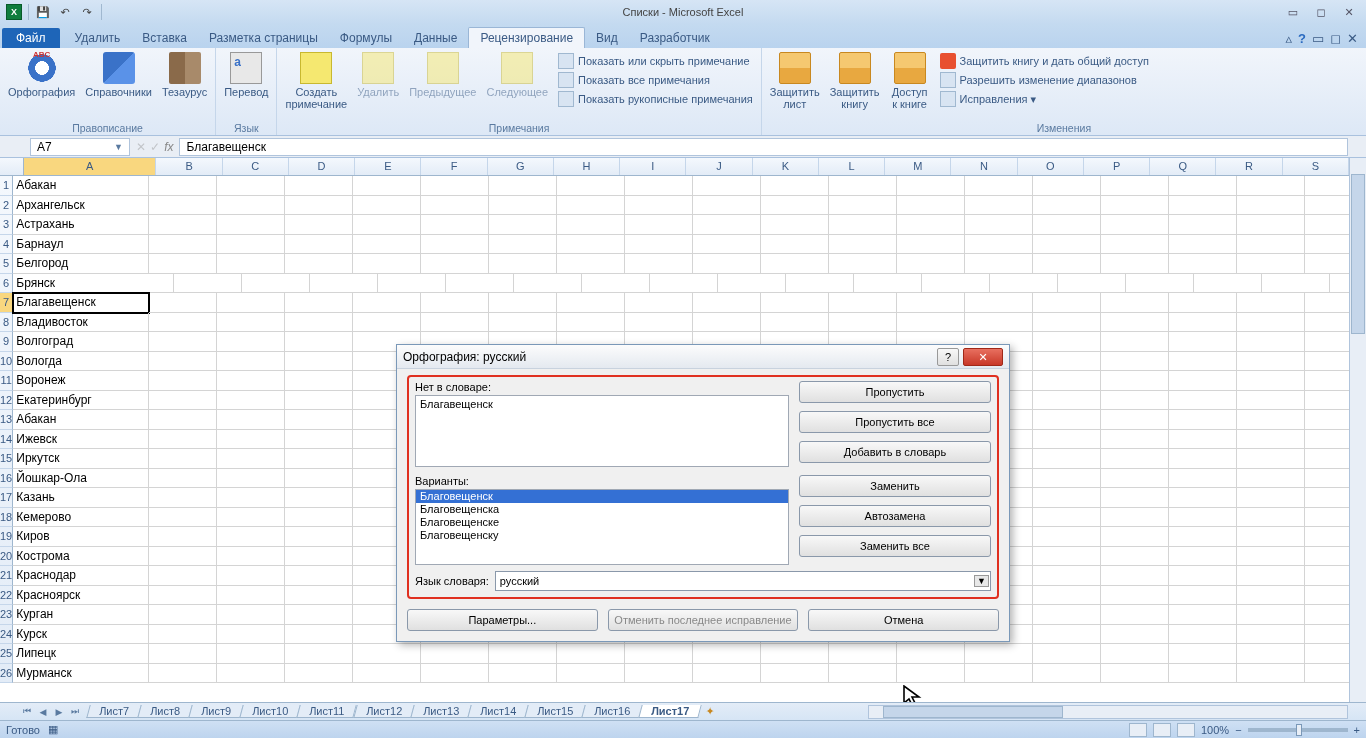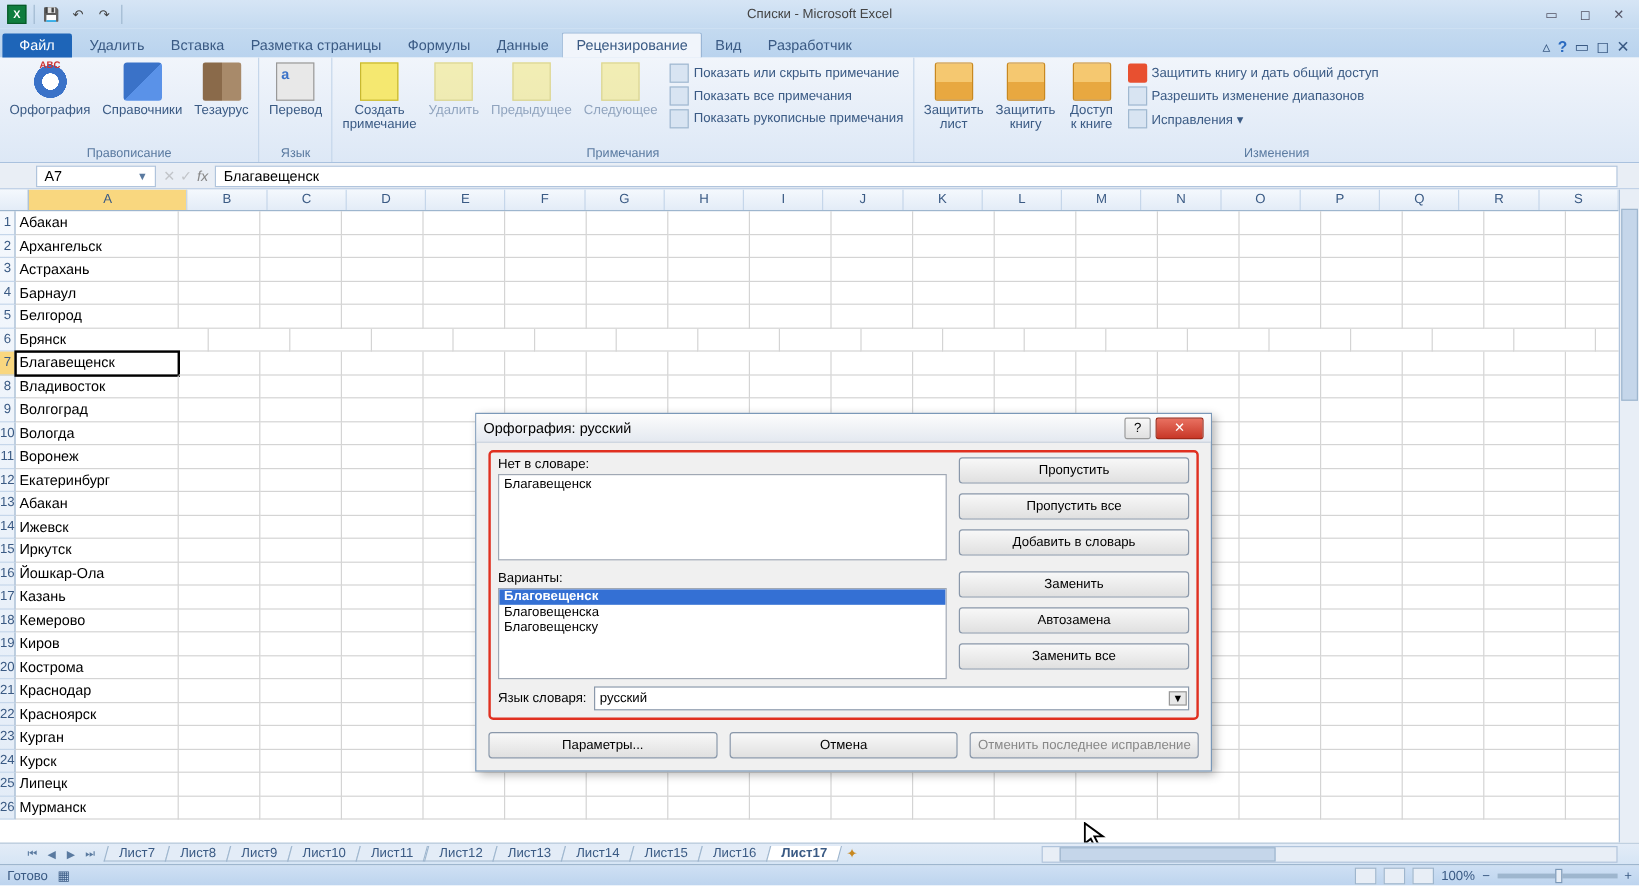--- a/index.html
+++ b/index.html
@@ -101,21 +101,21 @@
 .dlg-close { width: 40px; height: 18px; background: linear-gradient(to bottom, #e87060, #c83828); border: 1px solid #a02818; color: #fff; text-align: center; font-size: 11px; cursor: pointer; border-radius: 2px; line-height: 16px; }
 .dlg-body { padding: 6px 10px 10px; }
 .hilite { border: 2px solid #e03020; border-radius: 4px; padding: 4px 6px 6px; }
 .dlg-row { display: flex; gap: 10px; align-items: flex-start; }
 .dlg-left { flex: 1; }
 .dlg-right { width: 192px; display: flex; flex-direction: column; gap: 8px; }
 .dlg-label { font-size: 11px; margin-bottom: 2px; }
 .dlg-textarea { width: 100%; height: 72px; border: 1px solid #a0a8b4; background: #fff; padding: 2px 4px; font-size: 11px; resize: none; }
 .dlg-list { width: 100%; height: 76px; border: 1px solid #a0a8b4; background: #fff; overflow-y: scroll; }
 .dlg-list-item { padding: 0 4px; font-size: 11px; line-height: 13px; cursor: pointer; }
-.dlg-list-item.selected { background: #3470d4; color: #fff; font-weight: bold; }
+.dlg-list-item.selected { background: #3470d4; color: #fff; }
 .dlg-btn { height: 22px; background: linear-gradient(to bottom, #f8f8f8, #e0e0e0); border: 1px solid #8a98aa; border-radius: 3px; text-align: center; font-size: 11px; line-height: 20px; cursor: pointer; }
 .dlg-btn.disabled { color: #888; cursor: default; }
 .dlg-lang { display: flex; align-items: center; gap: 6px; margin-top: 6px; }
 .dlg-select { flex: 1; height: 20px; border: 1px solid #8a98aa; background: #fff; display: flex; align-items: center; justify-content: space-between; padding: 0 4px; }
 .dlg-select .dd { background: #e8e8e8; border: 1px solid #999; width: 15px; text-align: center; font-size: 9px; margin-right: -3px; }
 .dlg-bottom { display: flex; gap: 10px; margin-top: 10px; }
 .dlg-bottom .dlg-btn { flex: 1; }
 
 .cursor-arrow { position: absolute; left: 506px; top: 340px; pointer-events: none; font-size: 22px; color: #000; z-index: 100; }
 
@@ -891,41 +891,42 @@
               <div class="dlg-btn">Пропустить все</div>
               <div class="dlg-btn">Добавить в словарь</div>
             </div>
           </div>
           <div class="dlg-row" style="margin-top:6px">
             <div class="dlg-left">
               <div class="dlg-label">Варианты:</div>
               <div class="dlg-list" id="sugglist">
                   <div class="dlg-list-item selected">Благовещенск</div>
                   <div class="dlg-list-item">Благовещенска</div>
+                  <div class="dlg-list-item">Благовещенске</div>
                   <div class="dlg-list-item">Благовещенску</div>
                 </div>
             </div>
             <div class="dlg-right">
               <div class="dlg-btn">Заменить</div>
               <div class="dlg-btn">Автозамена</div>
               <div class="dlg-btn">Заменить все</div>
             </div>
           </div>
           <div class="dlg-lang">
             <span>Язык словаря:</span>
             <div class="dlg-select">
                 <span>русский</span>
                 <span class="dd">▼</span>
               </div>
           </div>
         </div>
         <div class="dlg-bottom">
           <div class="dlg-btn">Параметры...</div>
+          <div class="dlg-btn disabled">Отменить последнее исправление</div>
           <div class="dlg-btn">Отмена</div>
-          <div class="dlg-btn disabled">Отменить последнее исправление</div>
         </div>
       </div>
       <div class="cursor-arrow">
         <svg width="22" height="26" viewBox="0 0 22 26">
             <path d="M1 1 L1 18 L6 14 L10 22 L13 20 L9 12 L16 12 Z" fill="#fff" stroke="#000" stroke-width="1.6"></path>
           </svg>
       </div>
     </div>
 
   </div>

